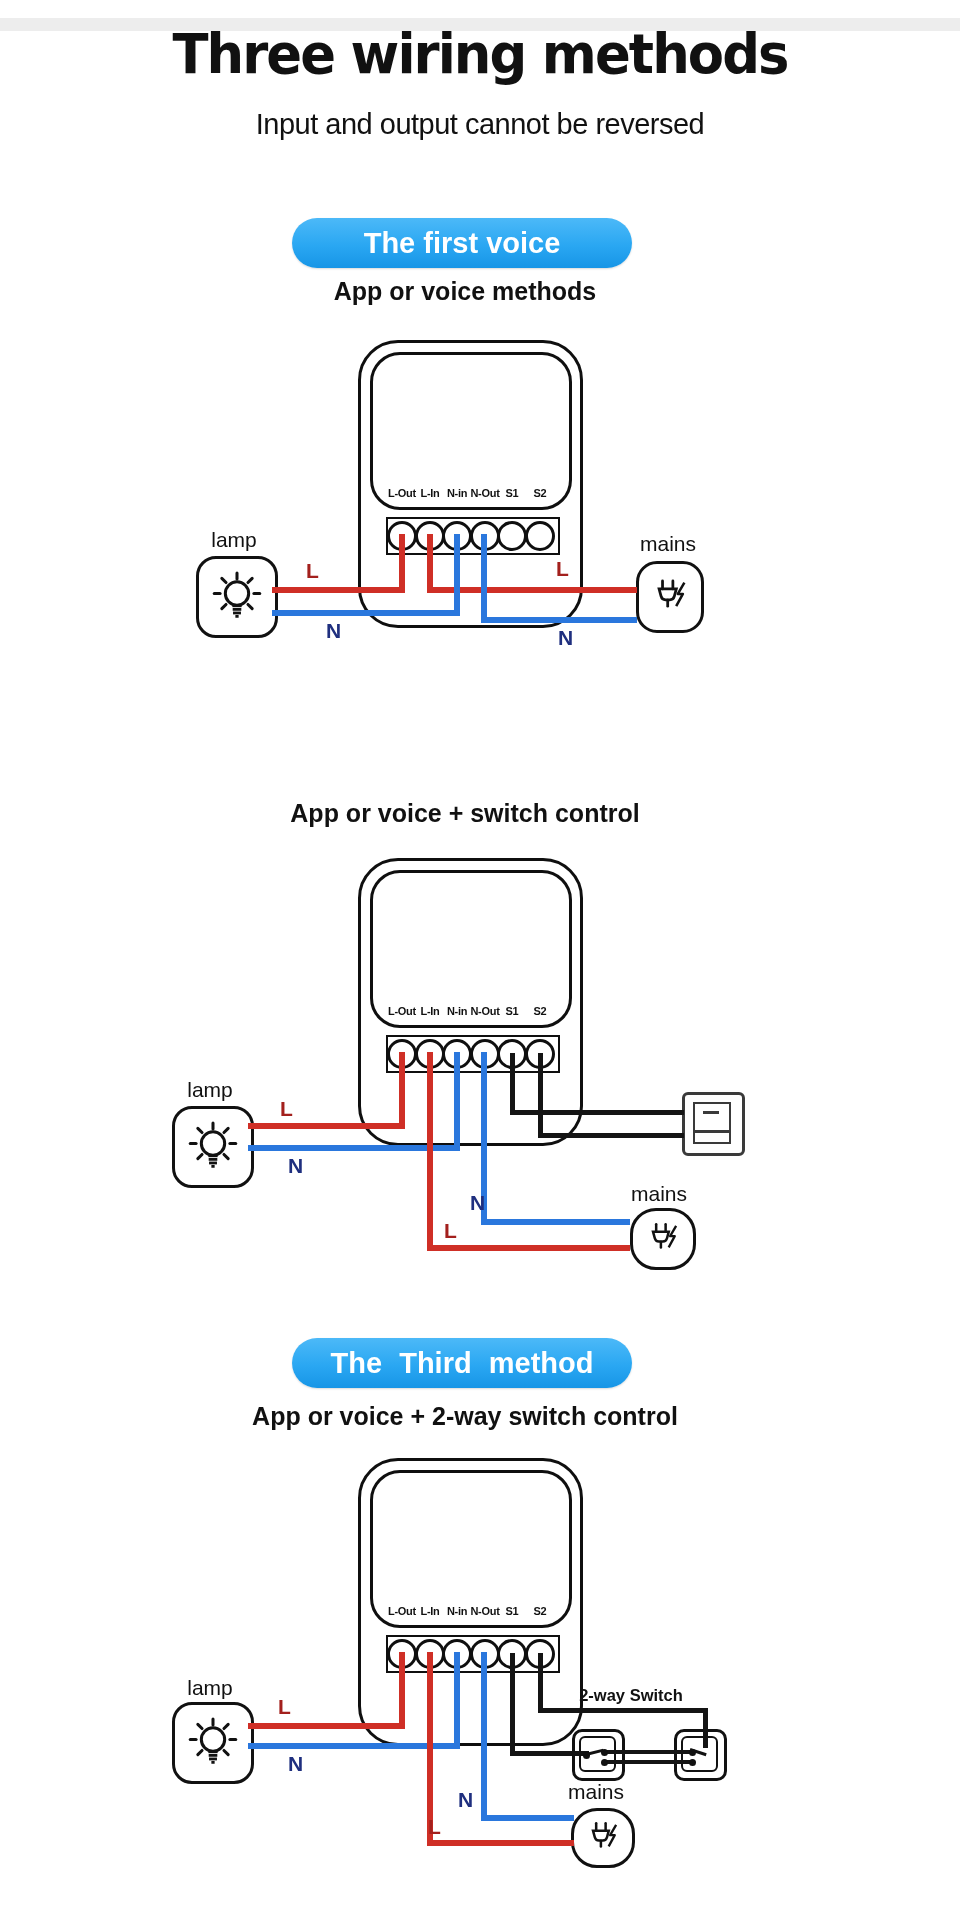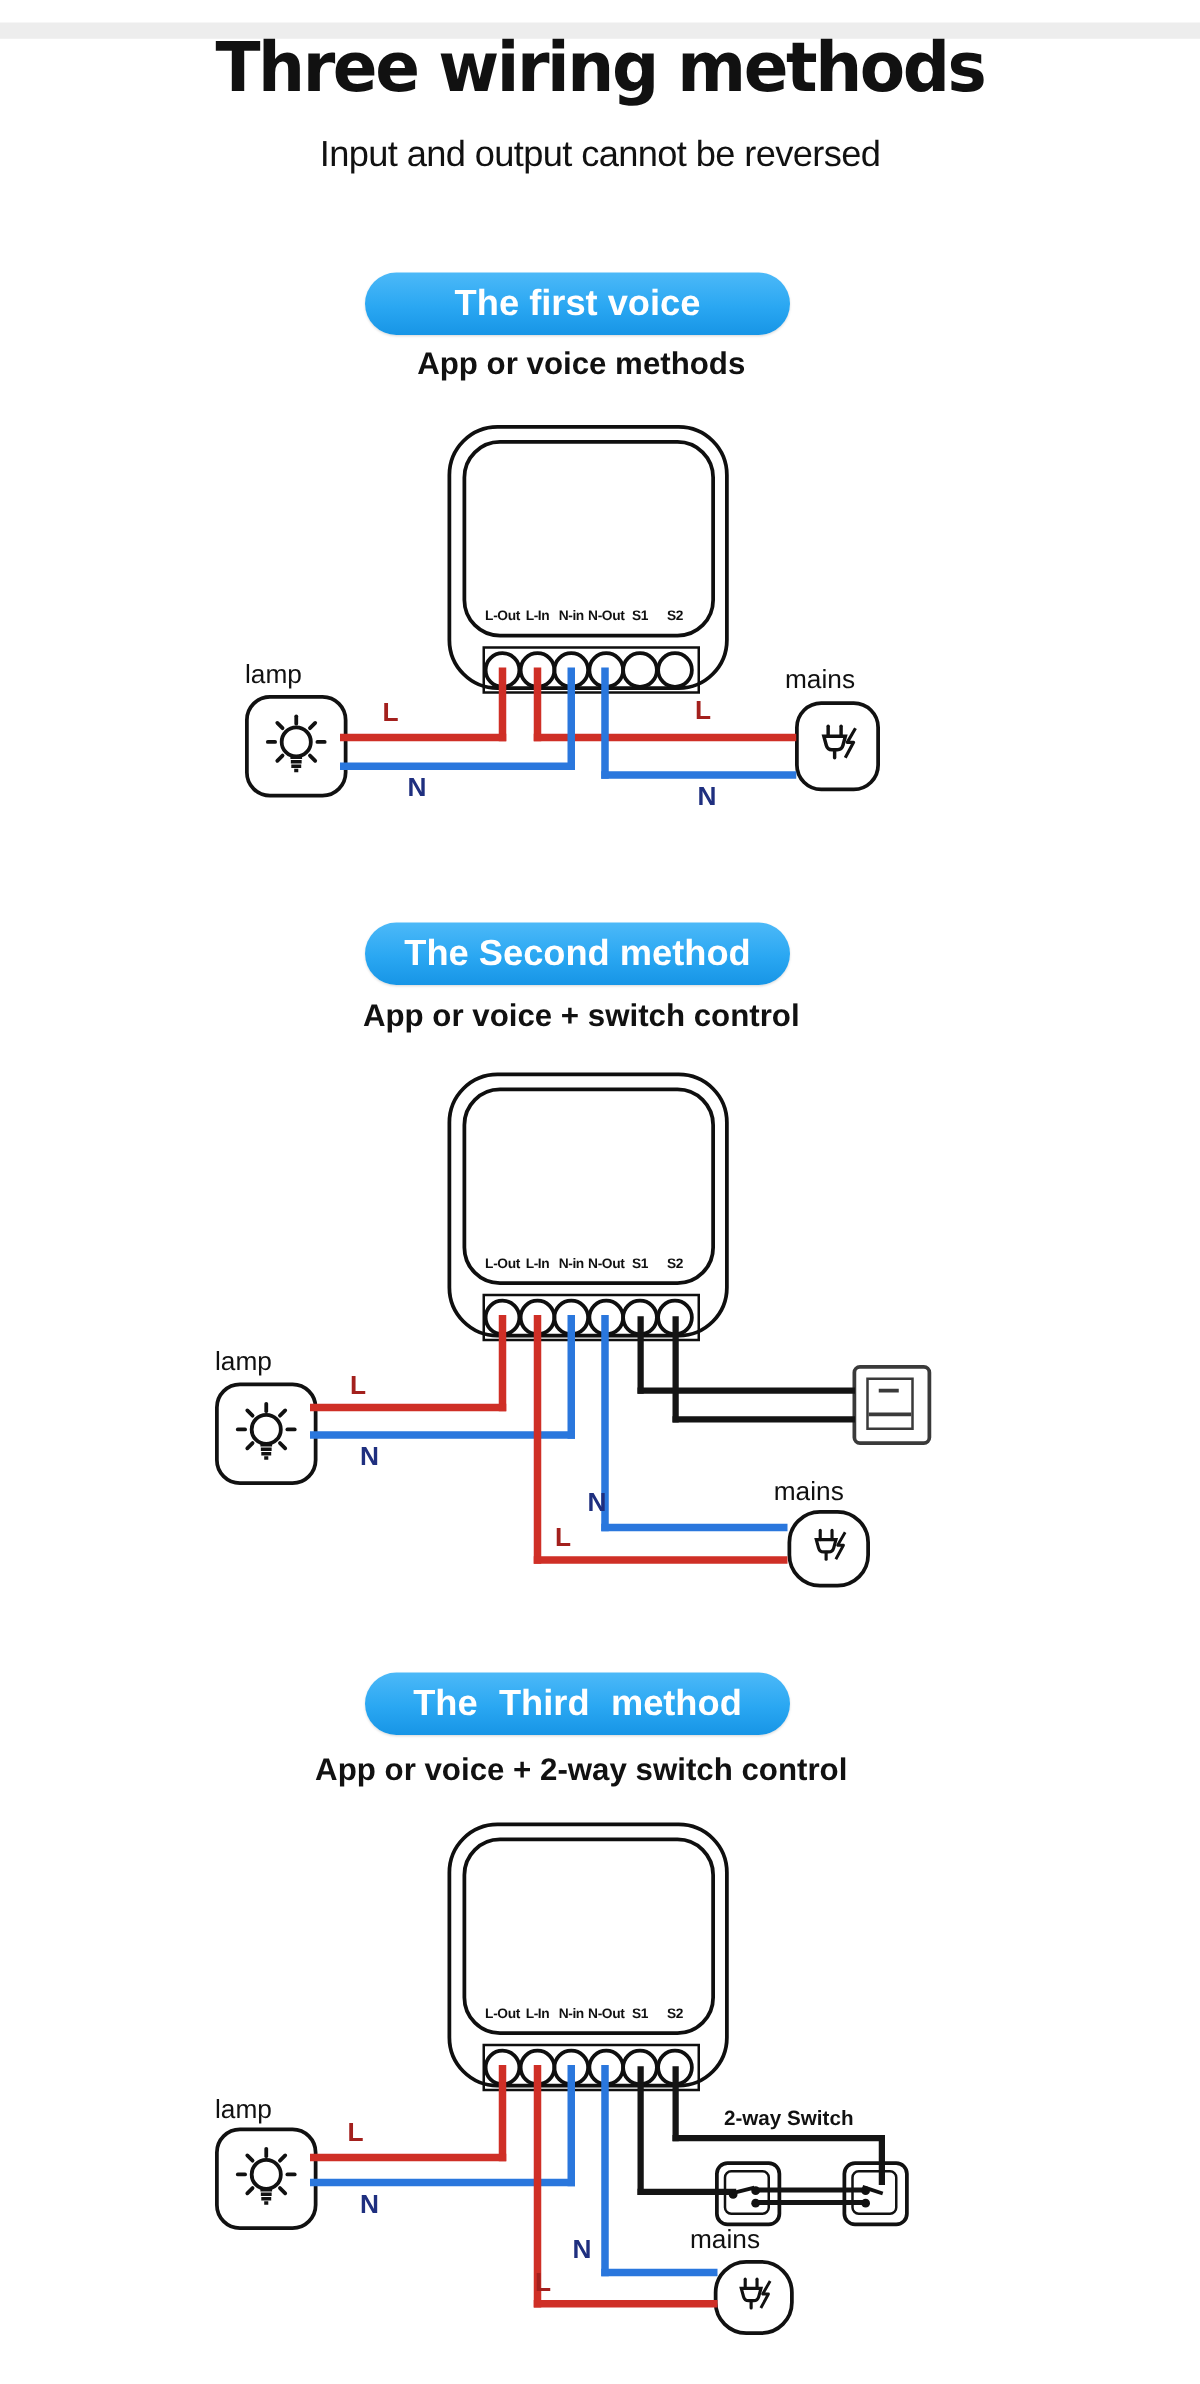--- a/index.html
+++ b/index.html
@@ -11,41 +11,41 @@
         font-size:55px;letter-spacing:-2px;transform:scaleX(.96);}
   .page-sub{position:absolute;left:0;top:108px;width:960px;text-align:center;
         font-size:29px;font-weight:500;letter-spacing:-.5px;}
   .badge{position:absolute;left:292px;width:340px;height:50px;border-radius:25px;
         background:linear-gradient(180deg,#4cb9f8 0%,var(--badge-blue) 55%,#1795e6 100%);
         text-align:center;line-height:50px;color:#fff;font-size:29px;font-weight:bold;
         box-shadow:0 1px 2px rgba(0,0,0,.15);}
   .ws-wide{word-spacing:9px;text-align:right;}
   .sec-sub{position:absolute;left:0;width:930px;text-align:center;font-size:25px;font-weight:bold;}
   
-  .device{position:absolute;width:225px;height:212px;z-index:2;}
+  .device{position:absolute;width:225px;height:288px;z-index:2;}
   .device-outline{position:absolute;inset:0;border:3.5px solid #0f0f0f;border-radius:40px;background:#fff;}
   .device-inner{position:absolute;left:12px;top:12px;width:196px;height:152px;
         border:3px solid #0f0f0f;border-radius:30px;}
   .tlab{position:absolute;top:147px;transform:translateX(-50%);font-size:11px;font-weight:bold;
         letter-spacing:-.3px;white-space:nowrap;}
   .tstrip{position:absolute;left:28px;top:177px;width:170px;height:34px;border:2.8px solid #0f0f0f;}
   .tcirc{position:absolute;top:181px;width:24px;height:24px;border:3px solid #0f0f0f;
         border-radius:50%;z-index:4;}
   
   .w{position:absolute;z-index:5;}
   .live{background:var(--wire-live);}
   .neu{background:var(--wire-neutral);}
   .blk{background:var(--wire-switch);}
   .wl{position:absolute;z-index:6;font-size:21px;font-weight:bold;line-height:1;}
   .wl-l{color:var(--label-live);}
   .wl-n{color:var(--label-neutral);}
   
   .icon-box{position:absolute;border:3px solid #111;background:#fff;z-index:3;
         display:flex;align-items:center;justify-content:center;}
-  .icon-cap{position:absolute;font-size:21px;font-weight:500;z-index:3;}
+  .icon-cap{position:absolute;text-align:center;font-size:21px;font-weight:500;z-index:3;}
   .wallswitch{position:absolute;left:682px;top:1092px;width:57px;height:58px;
         border:3.2px solid #3a3a3a;border-radius:6px;background:#fff;z-index:3;}
   .ws-inner{position:absolute;left:8px;top:7px;width:34px;height:38px;border:2.6px solid #3a3a3a;}
   .ws-mark{position:absolute;left:8px;top:7px;width:16px;height:2.6px;background:#3a3a3a;}
   .ws-divider{position:absolute;left:0;right:0;top:26px;height:2.6px;background:#3a3a3a;}
   .sw2{position:absolute;width:47px;height:46px;border:3px solid #111;border-radius:10px;background:#fff;z-index:3;}
   .sw2-inner{position:absolute;left:4px;top:4px;width:33px;height:32px;border:2.5px solid #111;border-radius:6px;}
   .dot{position:absolute;width:7px;height:7px;border-radius:50%;background:#111;z-index:6;}
   .lever{position:absolute;height:3.2px;background:#111;z-index:6;}
   .two-way-label{position:absolute;left:566px;top:1686px;width:130px;text-align:center;
@@ -123,23 +123,20 @@
       <g stroke="#111" stroke-width="2.4" fill="none" stroke-linecap="round">
         <path d="M13.5 6v7"></path>
           <path d="M22.5 6v7"></path>
         <path d="M10.5 13h15l-1.7 6.3c-.5 1.9-2 3.1-3.9 3.1h-3.8c-1.9 0-3.4-1.2-3.9-3.1z"></path>
         <path d="M18 22.8V28"></path>
       </g>
       <path d="M32.5 7.5L26.8 17.3h4.4L25.4 28" stroke="#111" stroke-width="2.2" fill="none" stroke-linejoin="round"></path>
     </svg>
   </div>
 
-  <div class="badge" style="top:738px">
-    <span>The Second method</span>
-  </div>
   <div class="sec-sub" style="top:799px">App or voice + switch control</div>
 
   <div class="device" style="left:358px;top:858px">
     <div class="device-outline"></div>
     <div class="device-inner"></div>
     <span class="tlab" style="left:44px">L-Out</span>
     <span class="tlab" style="left:72px">L-In</span>
     <span class="tlab" style="left:99px">N-in</span>
     <span class="tlab" style="left:127px">N-Out</span>
     <span class="tlab" style="left:154px">S1</span>

